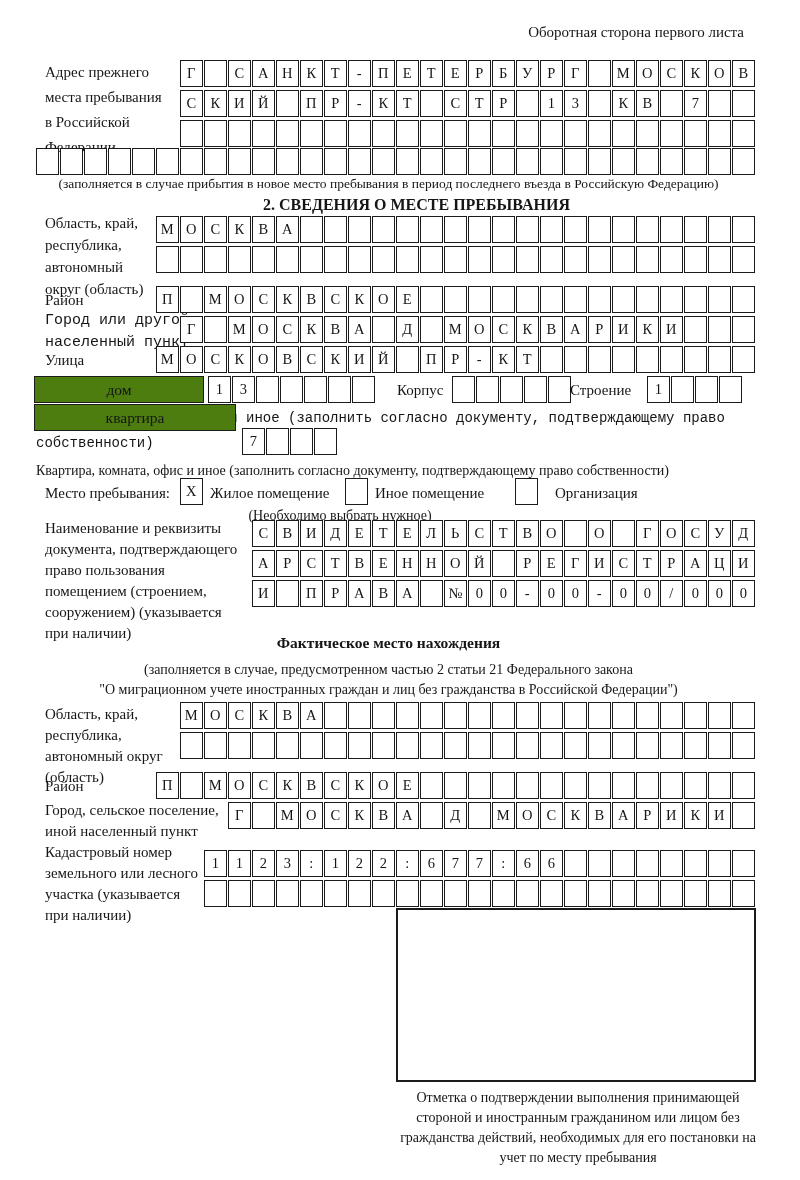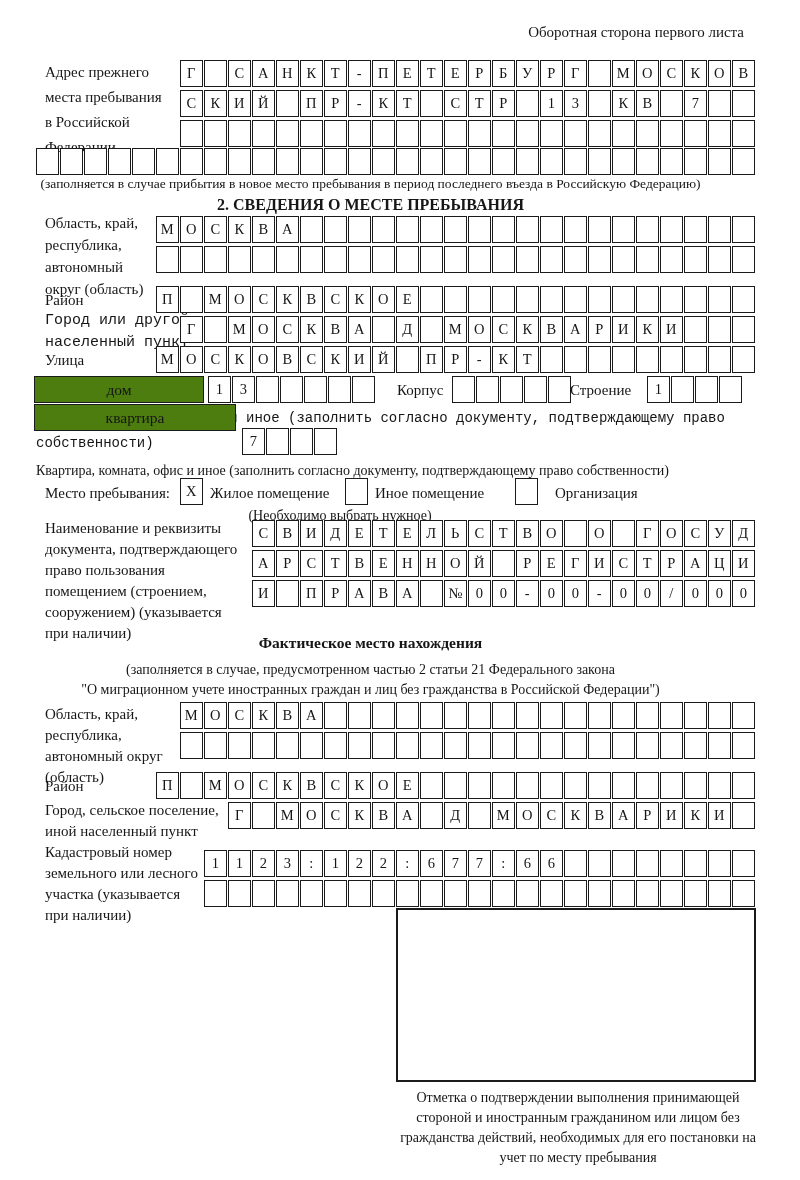--- a/index.html
+++ b/index.html
@@ -16,21 +16,21 @@
   .cell{
     width:22.5px;height:27px;box-sizing:border-box;border:1.5px solid #1b1b1b;
     margin-right:1.5px;display:flex;align-items:center;justify-content:center;
     font-size:14.5px;background:#fff;flex:0 0 auto;
   }
   .cell.abs{position:absolute;}
   .bigbox{
     position:absolute;height:27px;box-sizing:border-box;border:1.5px solid #1b1b1b;
     display:flex;align-items:center;justify-content:center;font-size:15.5px;background:#4d7c0f;
   }
-  .center{position:absolute;left:0;width:741px;text-align:center;}
+  .center{position:absolute;left:18px;width:741px;text-align:center;}
   .note{font-size:13.5px;}
   .note14{font-size:14px;}
   .sect-title{font-weight:bold;font-size:16px;}
   .stampbox{
     position:absolute;left:396px;top:908px;width:360px;height:174px;
     box-sizing:border-box;border:2px solid #1b1b1b;background:#fff;
   }
   .stamp-caption{
     position:absolute;left:388px;top:1088px;width:380px;text-align:center;
     font-size:14px;line-height:20px;
@@ -153,21 +153,21 @@
       <span class="cell"></span>
       <span class="cell"></span>
       <span class="cell"></span>
       <span class="cell"></span>
       <span class="cell"></span>
       <span class="cell"></span>
       <span class="cell"></span>
     </div>
   <div class="center note" style="top:176px;">(заполняется в случае прибытия в новое место пребывания в период последнего въезда в Российскую Федерацию)</div>
 
-  <div class="center sect-title" style="top:196px;">2. СВЕДЕНИЯ О МЕСТЕ ПРЕБЫВАНИЯ</div>
+  <div class="center sect-title" style="top:196px;margin-left:28px;">2. СВЕДЕНИЯ О МЕСТЕ ПРЕБЫВАНИЯ</div>
 
   <div class="lbl lh22" style="left:45px;top:212px;">Область, край,
 республика,
 автономный
 округ (область)</div>
   <div class="cells" style="left:156px;top:216px;">
       <span class="cell">М</span>
       <span class="cell">О</span>
       <span class="cell">С</span>
       <span class="cell">К</span>

